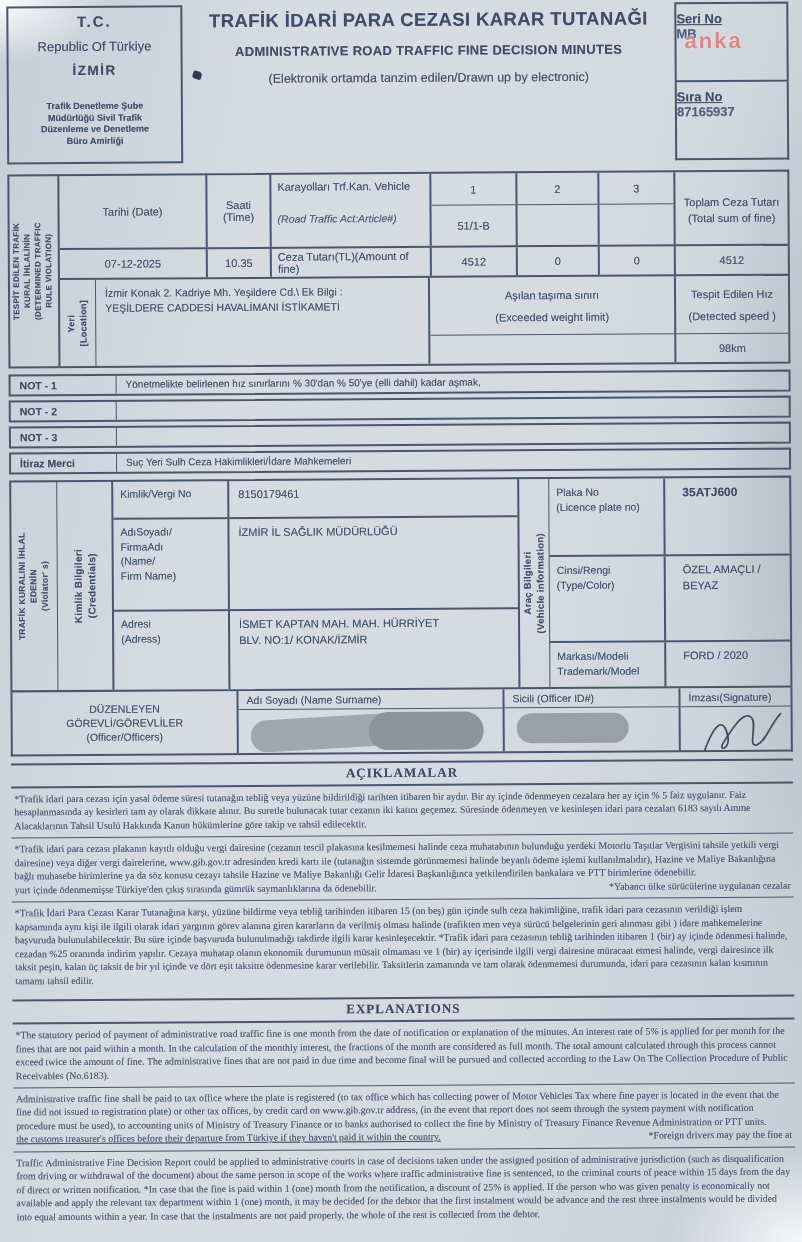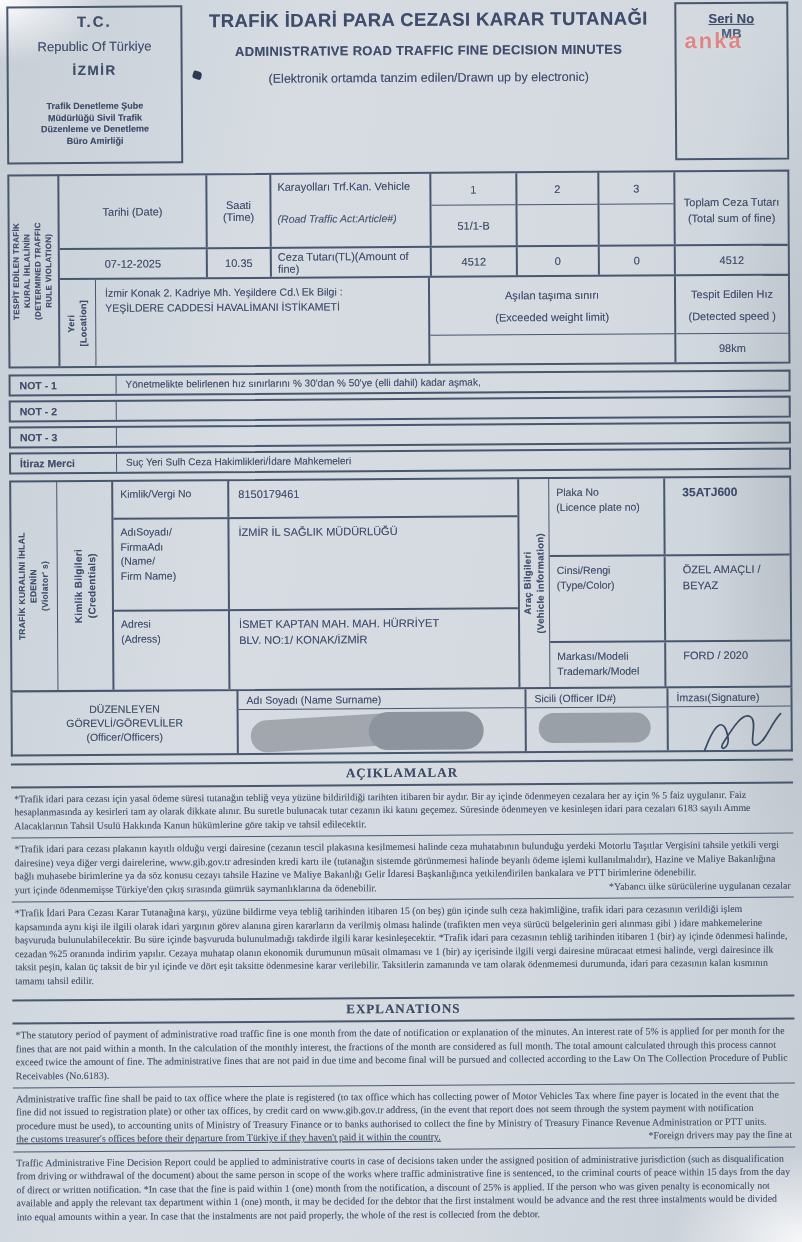--- a/index.html
+++ b/index.html
@@ -30,21 +30,21 @@
   .rep{font-size:13px;margin-top:9px;}
   .izmir{font-size:13.5px;font-weight:600;margin-top:9px;letter-spacing:1.5px;}
   .dept{font-size:9px;font-weight:600;margin-top:23px;line-height:1.3;white-space:pre-line;}
   .hdr-center{flex:1;text-align:center;padding:4px 10px 0;position:relative;}
   .title{font-size:18.5px;font-weight:700;letter-spacing:.4px;line-height:1.35;}
   .title-en{font-size:13px;font-weight:600;margin-top:10px;letter-spacing:.3px;}
   .subtitle{font-size:12.5px;margin-top:13px;}
   .ink-mark{position:absolute;left:10px;top:66px;width:9px;height:8px;background:#2c3950;
     border-radius:2px 4px 2px 3px;transform:rotate(18deg);}
   .hdr-right{width:114px;display:flex;flex-direction:column;}
-  .serial{border:2px solid var(--line);flex:1;text-align:center;padding-top:7px;position:relative;}
+  .serial{border:2px solid var(--line);flex:1;padding-top:7px;position:relative;}
   .serial.second{border-top:none;}
   .s-label{font-size:13px;font-weight:600;text-decoration:underline;}
   .s-val{font-size:13px;font-weight:600;color:#53617c;}
   .wm{position:absolute;left:8px;top:24px;font-size:22px;font-weight:700;letter-spacing:2px;
     color:#e0807e;opacity:.92;text-shadow:0 0 2px rgba(255,255,255,.6);}
   
   .vio{display:flex;border:2.5px solid var(--line);margin-bottom:6px;}
   .strip{border-right:2px solid var(--line);display:flex;align-items:center;justify-content:center;padding:3px 1px;}
   .vtext{writing-mode:vertical-rl;transform:rotate(180deg);font-weight:700;text-align:center;
     line-height:1.35;white-space:pre-line;letter-spacing:.3px;}
@@ -103,22 +103,22 @@
   .veh-r2{height:86px;}
   .veh-label{width:116px;border-right:2px solid var(--line);padding:6px 7px;font-size:10.5px;line-height:1.4;}
   .veh-value{flex:1;padding:6px 17px;font-size:11px;line-height:1.45;}
   .plate{font-weight:700;font-size:12px;}
   
   .officer{display:flex;border:2.5px solid var(--line);border-top:none;height:64px;}
   .off-label{width:226px;border-right:2px solid var(--line);display:flex;align-items:center;justify-content:center;
     text-align:center;font-size:10.5px;line-height:1.35;}
   .off-col{position:relative;border-right:2px solid var(--line);}
   .off-name{flex:1;}
-  .off-id{width:142px;}
-  .off-sig{width:122px;border-right:none;}
+  .off-id{width:176px;}
+  .off-sig{width:110px;border-right:none;}
   .off-head{font-size:10.5px;padding:3px 8px;border-bottom:1.5px solid var(--line);}
   .blob{position:absolute;border-radius:16px;}
   .blob-a{left:12px;top:26px;width:160px;height:32px;background:#a2a7ae;transform:rotate(-3deg);}
   .blob-b{left:130px;top:22px;width:115px;height:38px;background:#8e949d;border-radius:20px;}
   .blob-c{left:12px;top:24px;width:112px;height:30px;background:#9aa0a8;}
   .sig-svg{position:absolute;right:2px;bottom:-4px;overflow:visible;}
   
   .exp{margin-top:7px;border-top:2.5px solid var(--line);}
   .exp-title{font-family:"Liberation Serif",serif;font-weight:700;font-size:13px;letter-spacing:1px;
     text-align:center;padding:2px 0 3px;border-bottom:2px solid var(--line);color:#3c4a66;}
@@ -149,20 +149,24 @@
         <span class="ink-mark"></span>
         <div class="title-en">ADMINISTRATIVE ROAD TRAFFIC FINE DECISION MINUTES</div>
         <div class="subtitle">(Elektronik ortamda tanzim edilen/Drawn up by electronic)</div>
       </div>
       <div class="hdr-right">
         <div class="serial">
           <div class="s-label">Seri No</div>
           <div class="s-val">MB</div>
           <div class="wm">anka</div>
         </div>
+        <div class="serial second">
+          <div class="s-label">Sıra No</div>
+          <div class="s-val">87165937</div>
+        </div>
       </div>
     </div>
 
     <div class="vio">
       <div class="strip">
         <span class="vtext">TESPİT EDİLEN TRAFİK
 KURAL İHLALİNİN
 (DETERMINED TRAFFIC
 RULE VIOLATION)</span>
       </div>

